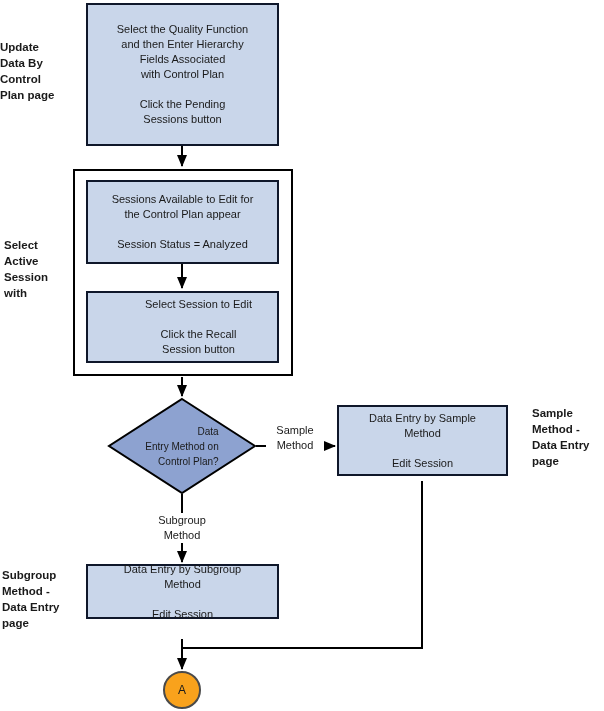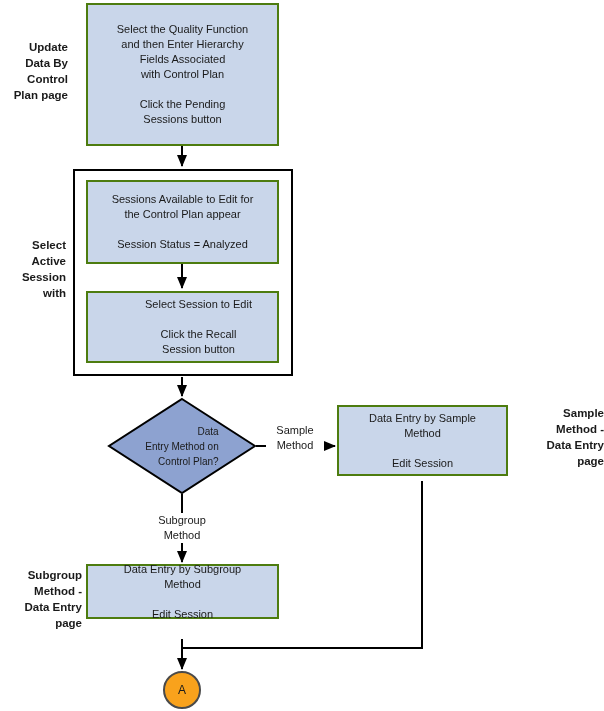--- a/index.html
+++ b/index.html
@@ -5,35 +5,35 @@
   html,body{margin:0;padding:0;background:#fff;}
   #canvas{
     position:relative;width:604px;height:711px;background:#fff;overflow:hidden;
     font-family:"Liberation Sans","DejaVu Sans",sans-serif;color:#1a1a1a;
   }
   #lines{position:absolute;left:0;top:0;z-index:0;}
   .edge{stroke:#000;stroke-width:2;fill:none;}
   .diamond{fill:#8DA2D0;stroke:#000;stroke-width:2;}
   .node{
     position:absolute;box-sizing:border-box;z-index:1;
-    background:#C9D6EA;border:2px solid #4d7c0f;
+    background:#C9D6EA;border:2px solid #0f172a;
     display:flex;align-items:center;justify-content:center;
     text-align:center;font-size:11px;line-height:15px;white-space:pre-line;
   }
   .container-box{
     position:absolute;box-sizing:border-box;z-index:0;
     background:transparent;border:2px solid #000;
   }
   .decision-text{
     position:absolute;z-index:1;display:flex;align-items:center;justify-content:center;
     text-align:right;font-size:10px;line-height:15px;white-space:pre-line;
   }
   .page-label{
     position:absolute;z-index:1;font-weight:bold;font-size:11.5px;line-height:16px;
-    text-align:right;white-space:pre-line;color:#1a1a1a;
+    text-align:left;white-space:pre-line;color:#1a1a1a;
   }
   .edge-label{
     position:absolute;z-index:2;background:#fff;font-size:11px;line-height:15px;
     text-align:center;white-space:pre-line;
   }
   .terminator{
     position:absolute;box-sizing:border-box;z-index:1;
     width:38px;height:38px;border-radius:50%;
     background:#F9A21C;border:2px solid #4A4A4A;
     display:flex;align-items:center;justify-content:center;font-size:12px;

